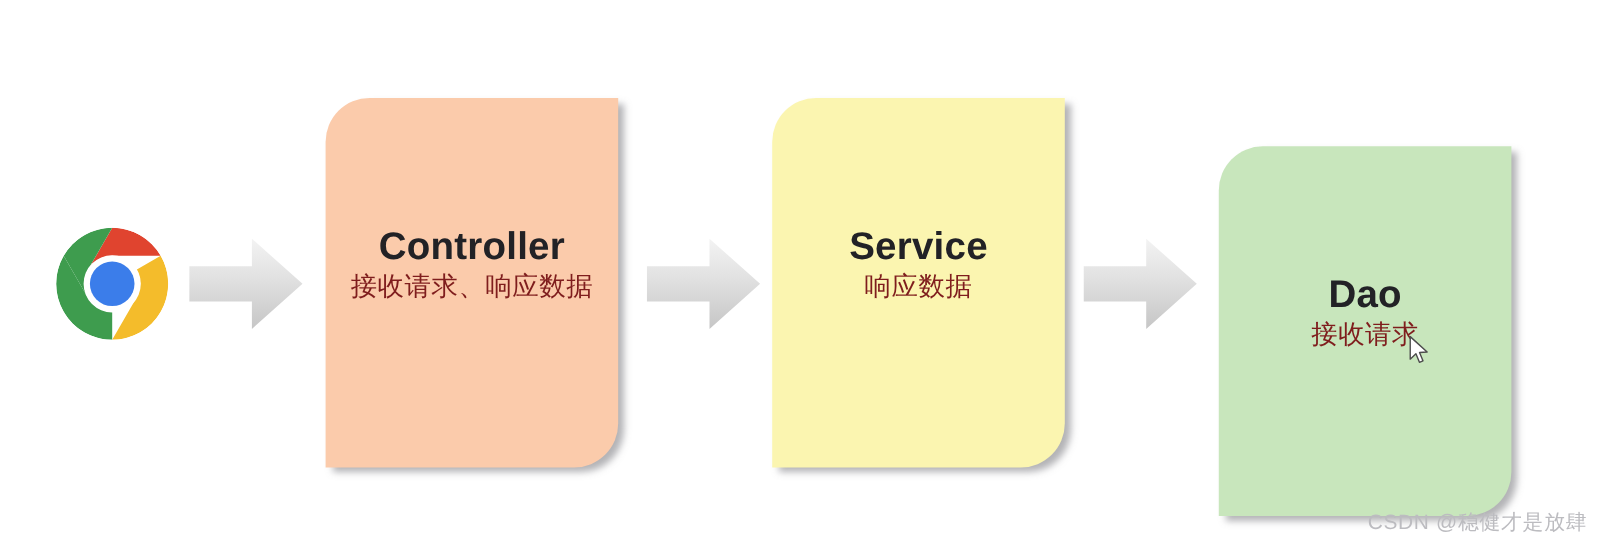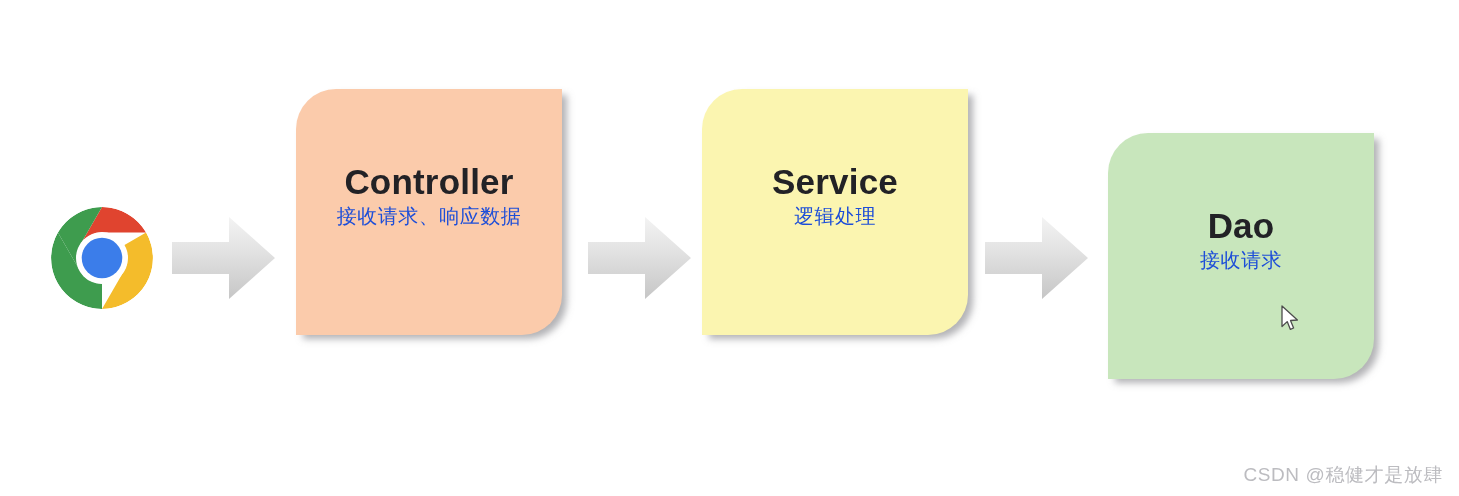--- a/index.html
+++ b/index.html
@@ -43,21 +43,21 @@
   .flow-arrow svg { display: block; width: 100%; height: 100%; }
   .arrow-1 { left: 172px; }
   .arrow-2 { left: 588px; }
   .arrow-3 { left: 985px; }
 
   
   .layer-box {
     position: absolute;
     top: 89px;
     width: 266px;
-    height: 246px;
+    height: 336px;
     border-radius: 40px 0 40px 0;
     box-shadow: 6px 5px 7px -1px rgba(110,110,115,0.52);
     display: flex;
     flex-direction: column;
     align-items: center;
     justify-content: center;
   }
   .box-controller {
     left: 296px;
     background: #fbcbab;
@@ -74,23 +74,23 @@
   .layer-title {
     font-size: 35px;
     font-weight: bold;
     color: #222226;
     letter-spacing: 0.2px;
     line-height: 1.05;
     margin-bottom: 4px;
     white-space: nowrap;
   }
   .layer-subtitle {
-    font-size: 20px;
+    font-size: 24px;
     font-weight: normal;
-    color: #1d4ed8;
+    color: #7f1d1d;
     line-height: 1.2;
     letter-spacing: 0.5px;
     white-space: nowrap;
   }
 
   
   .layer-text-group {
     position: relative;
     top: -16px;
     display: flex;
@@ -177,21 +177,21 @@
   <div class="layer-box box-controller" style="background: rgb(251, 203, 171);">
     <div class="layer-text-group">
       <div class="layer-title">Controller</div>
       <div class="layer-subtitle">接收请求、响应数据</div>
     </div>
   </div>
 
   <div class="layer-box box-service" style="background: rgb(251, 245, 176);">
     <div class="layer-text-group">
       <div class="layer-title">Service</div>
-      <div class="layer-subtitle">逻辑处理</div>
+      <div class="layer-subtitle">响应数据</div>
     </div>
   </div>
 
   <div class="layer-box box-dao" style="background: rgb(200, 230, 188); margin-top: 44px;">
     <div class="layer-text-group">
       <div class="layer-title">Dao</div>
       <div class="layer-subtitle">接收请求</div>
     </div>
   </div>
 

